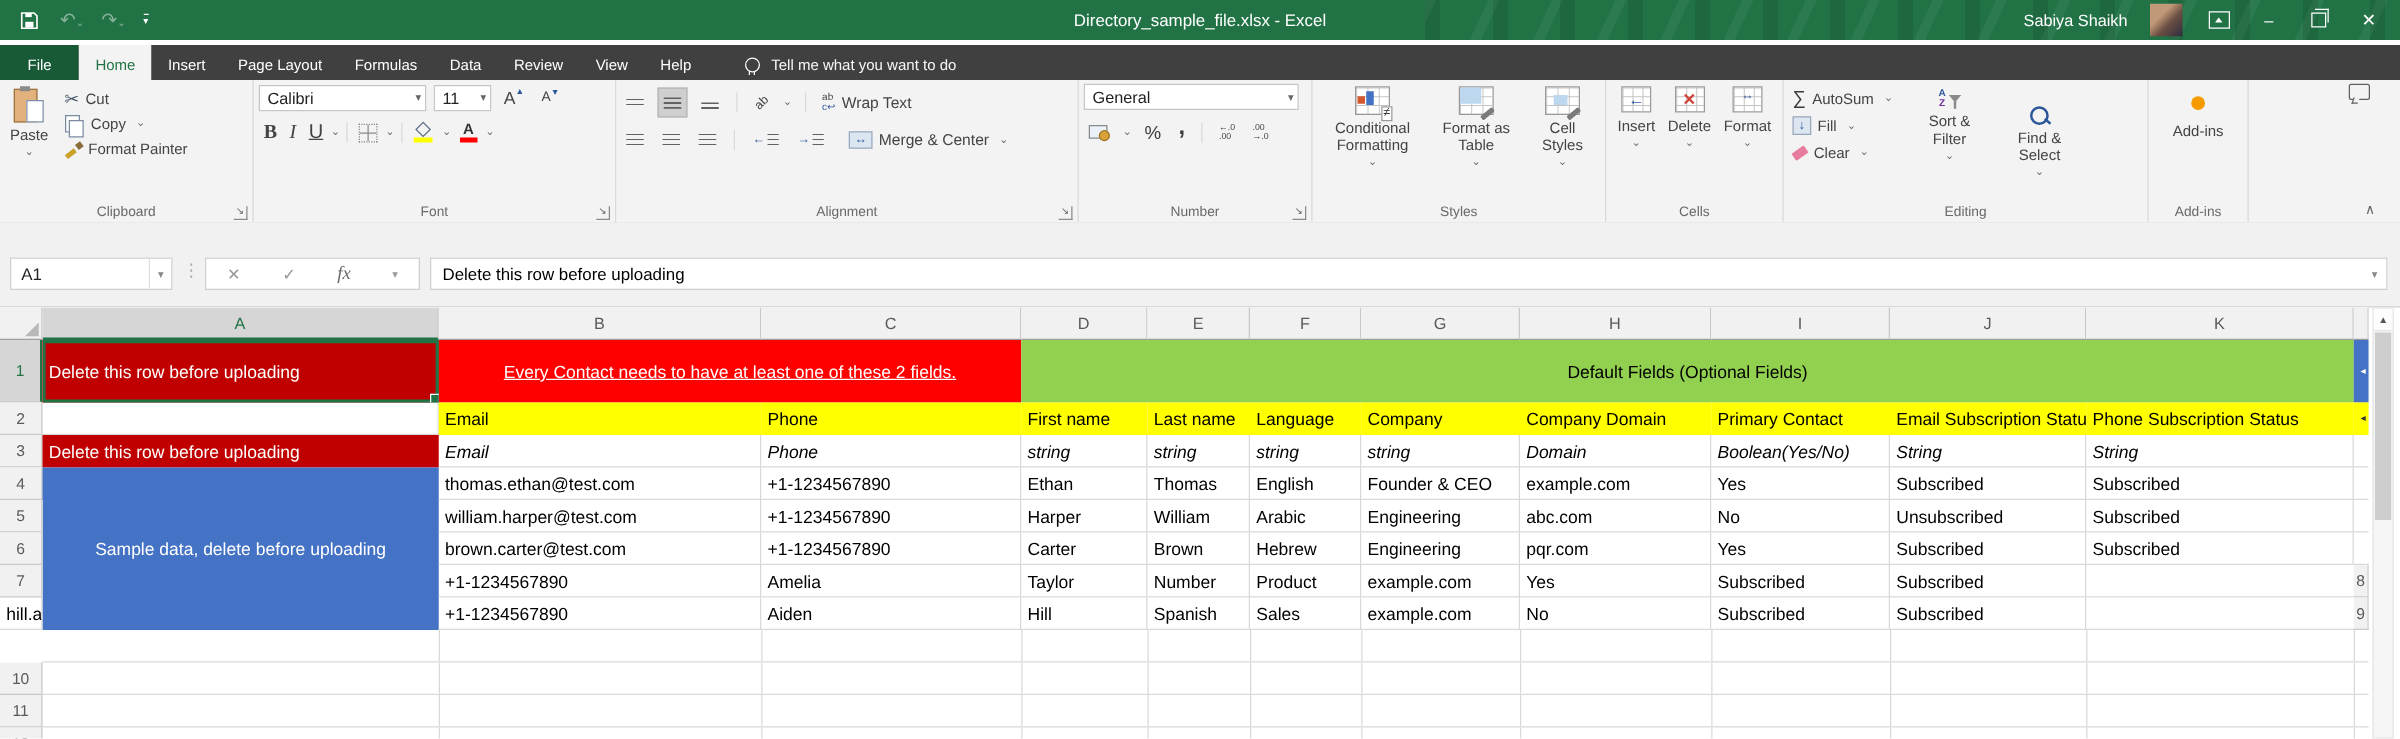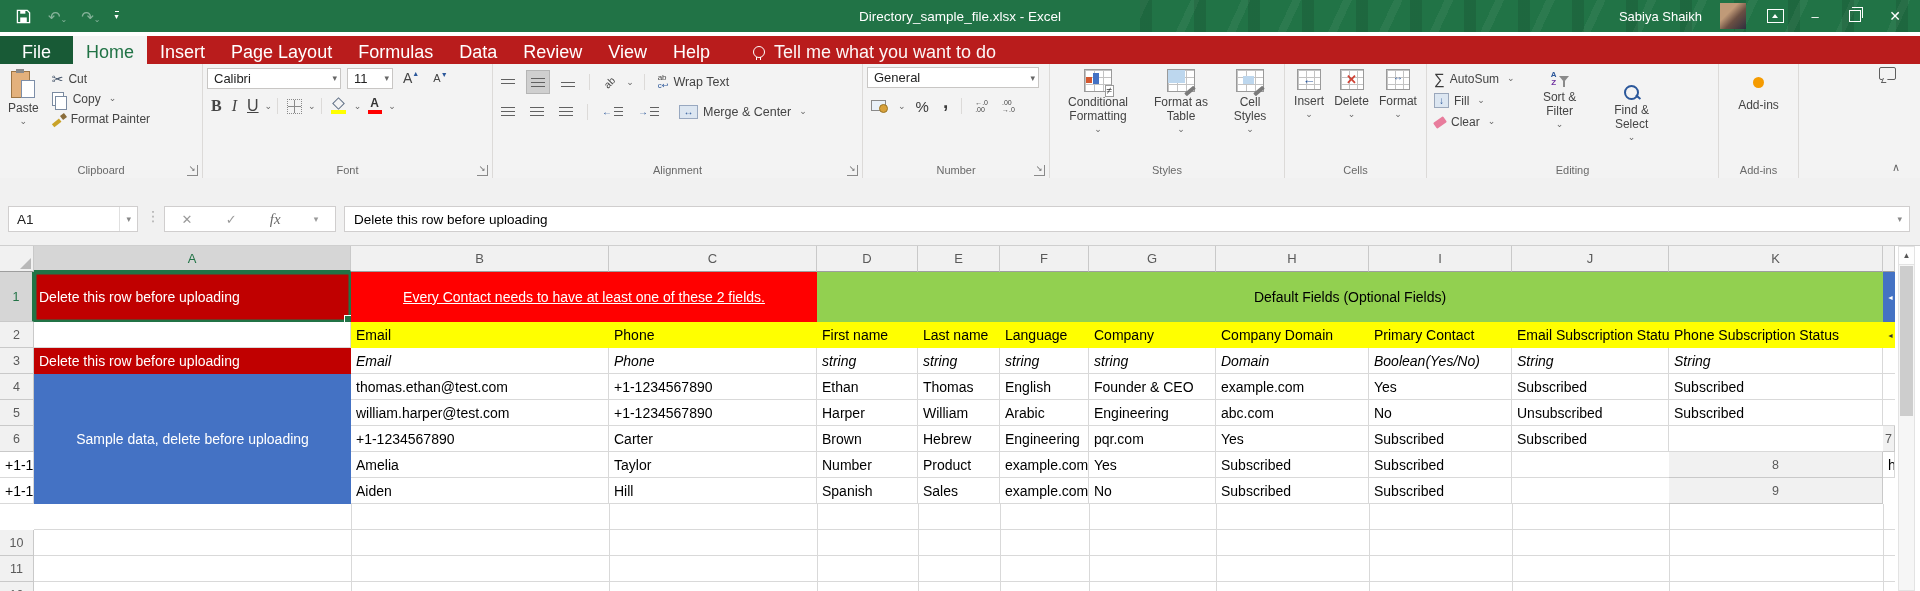--- a/index.html
+++ b/index.html
@@ -21,22 +21,22 @@
   .tb-right{margin-left:auto;display:flex;align-items:center;gap:18px;padding-right:14px;z-index:2;}
   .tb-user{font-size:13px;}
   .avatar{width:26px;height:26px;background:linear-gradient(135deg,#c09a78 0 35%,#6b4f43 60%,#2e2e3e);}
   .winbtn{display:flex;align-items:center;justify-content:center;width:22px;height:22px;color:#fff;}
   .ico-restore{position:relative;width:10px;height:10px;border:1px solid #fff;}
   .ico-restore::before{content:"";position:absolute;left:2px;top:-4px;width:10px;height:10px;border:1px solid #fff;border-bottom:none;border-left:none;}
   .ico-ribbondisp{position:relative;width:15px;height:12px;border:1px solid #fff;display:flex;align-items:center;justify-content:center;}
   .ico-ribbondisp::before{content:"";width:0;height:0;border-left:3px solid transparent;border-right:3px solid transparent;border-bottom:4px solid #fff;}
 
   
-  .tabrow{position:absolute;left:0;top:36px;width:1920px;height:32px;background:#b91c1c;display:flex;
-          align-items:stretch;color:#fff;font-size:18px;}
+  .tabrow{position:absolute;left:0;top:36px;width:1920px;height:32px;background:#404040;display:flex;
+          align-items:stretch;color:#fff;font-size:12px;}
   .tab-file{display:flex;align-items:center;padding:0 22px;background:#185a36;}
   .tab{display:flex;align-items:center;padding:0 13px;}
   .tab.active{background:#f3f3f3;color:#217346;}
   .tellme{display:flex;align-items:center;gap:9px;margin-left:30px;color:rgba(255,255,255,.96);}
   .bulb{position:relative;width:10px;height:10px;border:1.4px solid #fff;border-radius:50%;}
   .bulb::after{content:"";position:absolute;left:2.4px;top:9.5px;width:3px;height:3px;border-left:1.4px solid #fff;border-right:1.4px solid #fff;}
 
   
   .ribbon{position:absolute;left:0;top:64px;width:1920px;height:114px;background:#f3f3f3;
           border-bottom:1px solid #d5d2cf;display:flex;color:#444;}
@@ -580,20 +580,21 @@
     <div class="c">William</div>
     <div class="c">Arabic</div>
     <div class="c">Engineering</div>
     <div class="c">abc.com</div>
     <div class="c">No</div>
     <div class="c">Unsubscribed</div>
     <div class="c">Subscribed</div>
     <div class="sv"></div>
 
     <div class="rn">6</div>
+    <div class="c">brown.carter@test.com</div>
     <div class="c">+1-1234567890</div>
     <div class="c">Carter</div>
     <div class="c">Brown</div>
     <div class="c">Hebrew</div>
     <div class="c">Engineering</div>
     <div class="c">pqr.com</div>
     <div class="c">Yes</div>
     <div class="c">Subscribed</div>
     <div class="c">Subscribed</div>
     <div class="sv"></div>

